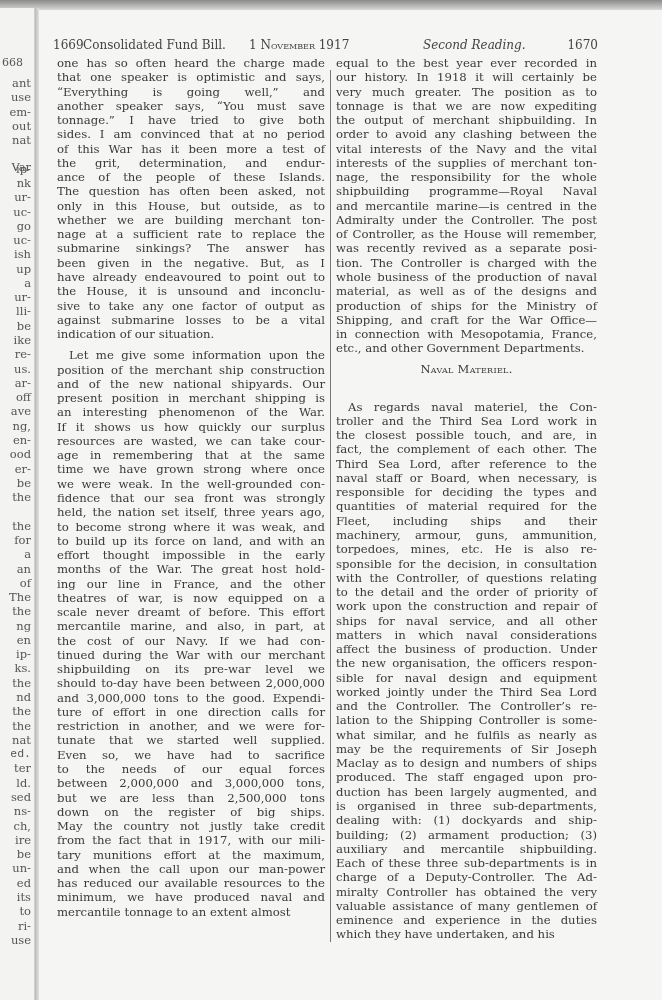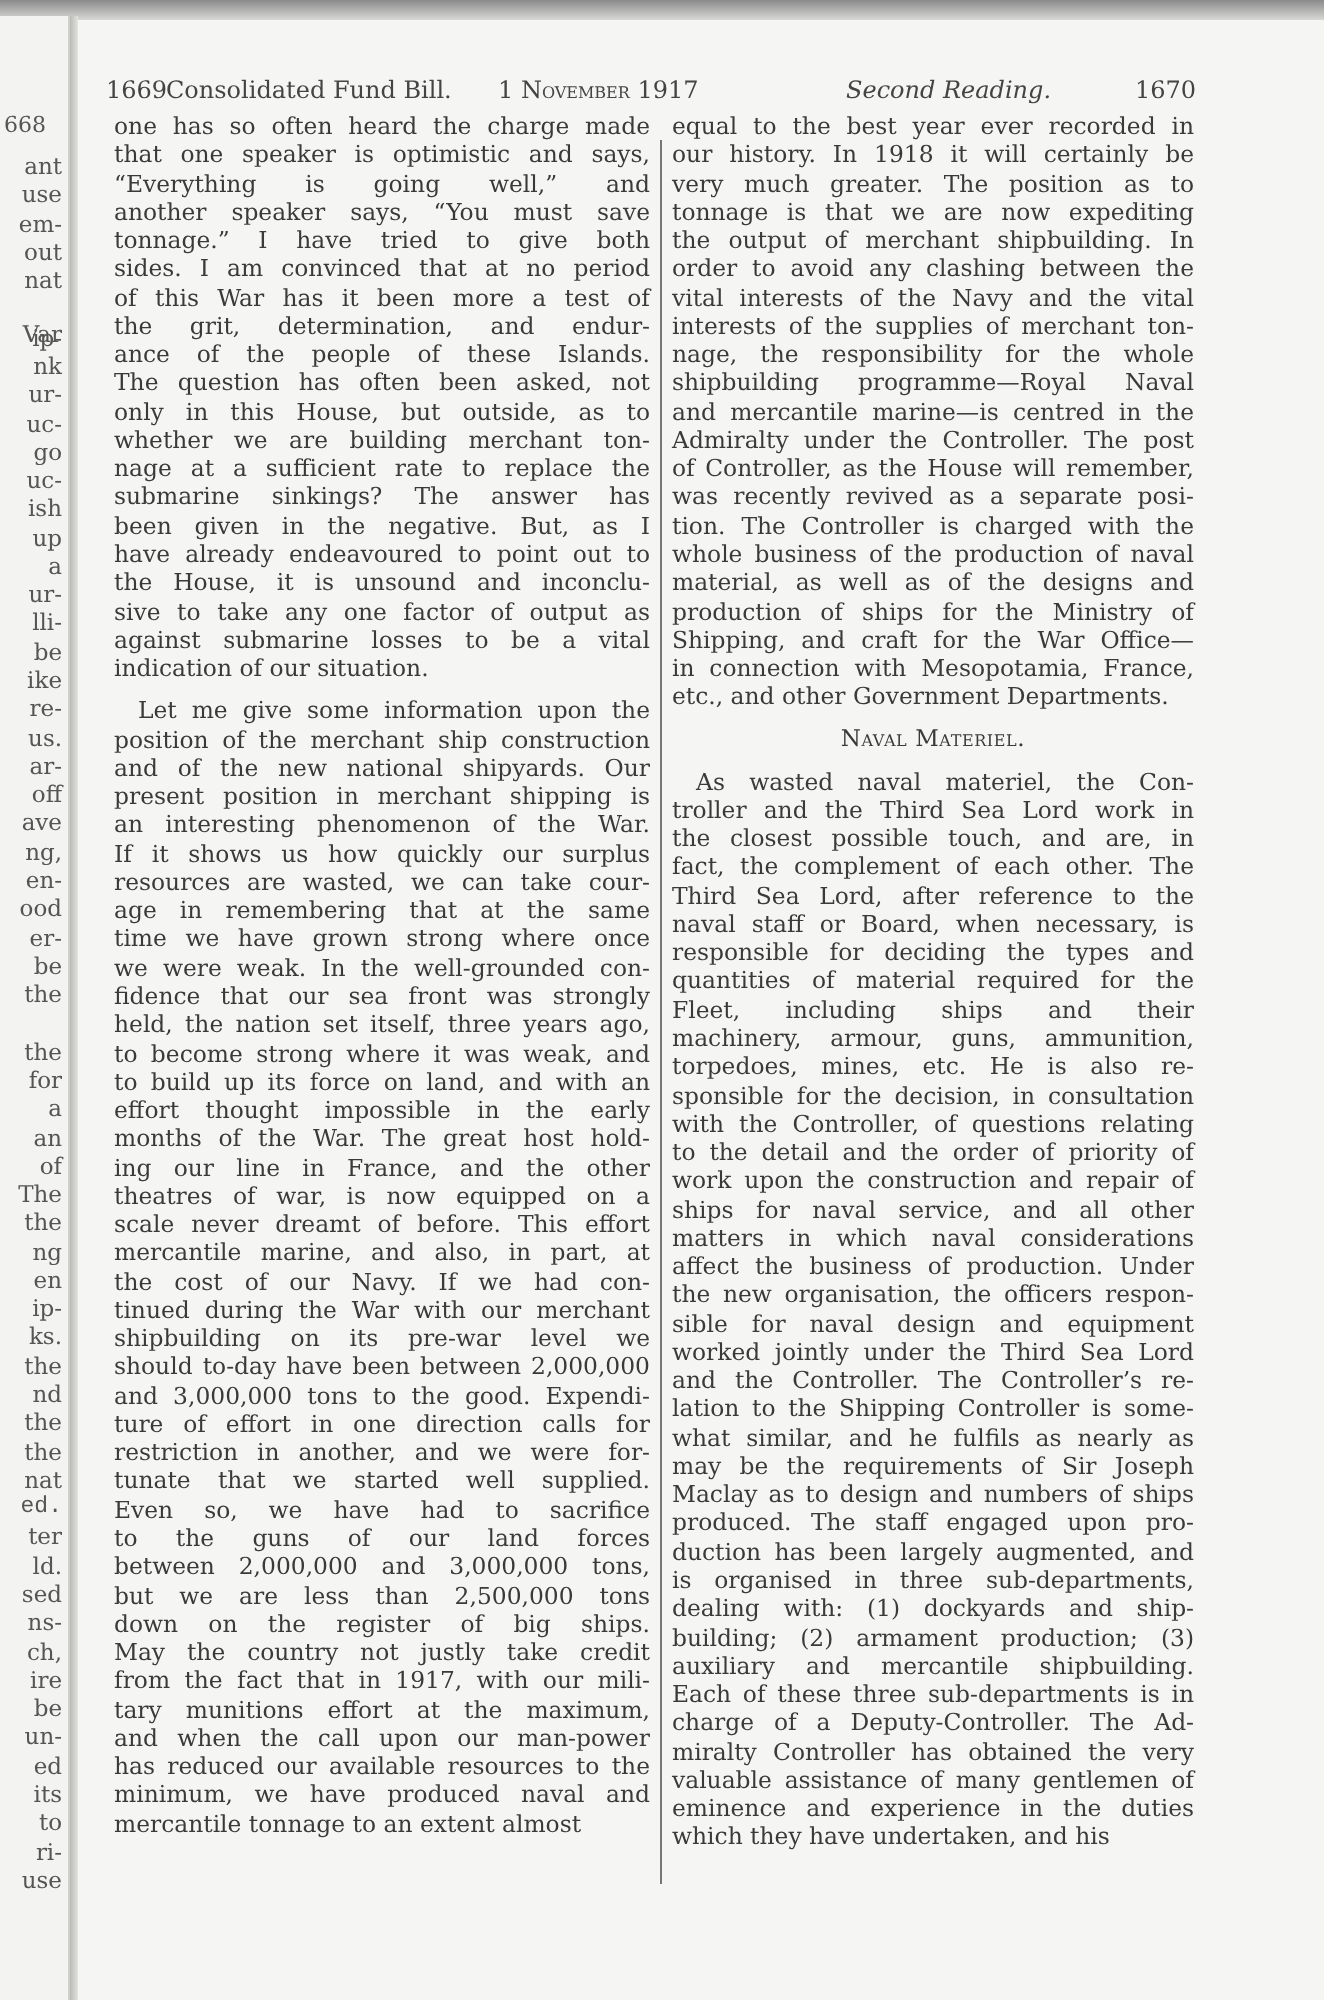--- a/index.html
+++ b/index.html
@@ -53,21 +53,21 @@
     .col-right { left: 336px; width: 261px; }
     .col .line {
       display: block; white-space: nowrap; text-align: justify;
       text-align-last: justify; height: 14.28px;
     }
     .col .line.last { text-align-last: left; }
     .col .line.indent { padding-left: 12px; }
     .col .gap { height: 7px; }
     .col .heading {
       display: block; text-align: center; font-variant: small-caps;
-      font-size: 11.5px; height: 14px; margin: 6px 0 8px 0; letter-spacing: 0.3px;
+      font-size: 11.5px; height: 14px; margin: 6px 0 24px 0; letter-spacing: 0.3px;
     }
     .divider {
       position: absolute; left: 330px; top: 70px; width: 1px; height: 872px;
       background: #777;
     }
   </style>
 </head>
 <body>
 
 <div class="top-shadow"></div>
@@ -197,21 +197,21 @@
       <span class="line">mercantile marine, and also, in part, at</span>
       <span class="line">the cost of our Navy. If we had con-</span>
       <span class="line">tinued during the War with our merchant</span>
       <span class="line">shipbuilding on its pre-war level we</span>
       <span class="line">should to-day have been between 2,000,000</span>
       <span class="line">and 3,000,000 tons to the good. Expendi-</span>
       <span class="line">ture of effort in one direction calls for</span>
       <span class="line">restriction in another, and we were for-</span>
       <span class="line">tunate that we started well supplied.</span>
       <span class="line">Even so, we have had to sacrifice</span>
-      <span class="line">to the guns of our land forces</span>
+      <span class="line">to the needs of our equal forces</span>
       <span class="line">between 2,000,000 and 3,000,000 tons,</span>
       <span class="line">but we are less than 2,500,000 tons</span>
       <span class="line">down on the register of big ships.</span>
       <span class="line">May the country not justly take credit</span>
       <span class="line">from the fact that in 1917, with our mili-</span>
       <span class="line">tary munitions effort at the maximum,</span>
       <span class="line">and when the call upon our man-power</span>
       <span class="line">has reduced our available resources to the</span>
       <span class="line">minimum, we have produced naval and</span>
       <span class="line last">mercantile tonnage to an extent almost</span>
@@ -237,21 +237,21 @@
       <span class="line">tion. The Controller is charged with the</span>
       <span class="line">whole business of the production of naval</span>
       <span class="line">material, as well as of the designs and</span>
       <span class="line">production of ships for the Ministry of</span>
       <span class="line">Shipping, and craft for the War Office—</span>
       <span class="line">in connection with Mesopotamia, France,</span>
       <span class="line last">etc., and other Government Departments.</span>
     </div>
   <span class="heading">Naval Materiel.</span>
   <div id="rp2">
-      <span class="line indent">As wasted naval materiel, the Con-</span>
+      <span class="line indent">As regards naval materiel, the Con-</span>
       <span class="line">troller and the Third Sea Lord work in</span>
       <span class="line">the closest possible touch, and are, in</span>
       <span class="line">fact, the complement of each other. The</span>
       <span class="line">Third Sea Lord, after reference to the</span>
       <span class="line">naval staff or Board, when necessary, is</span>
       <span class="line">responsible for deciding the types and</span>
       <span class="line">quantities of material required for the</span>
       <span class="line">Fleet, including ships and their</span>
       <span class="line">machinery, armour, guns, ammunition,</span>
       <span class="line">torpedoes, mines, etc. He is also re-</span>

